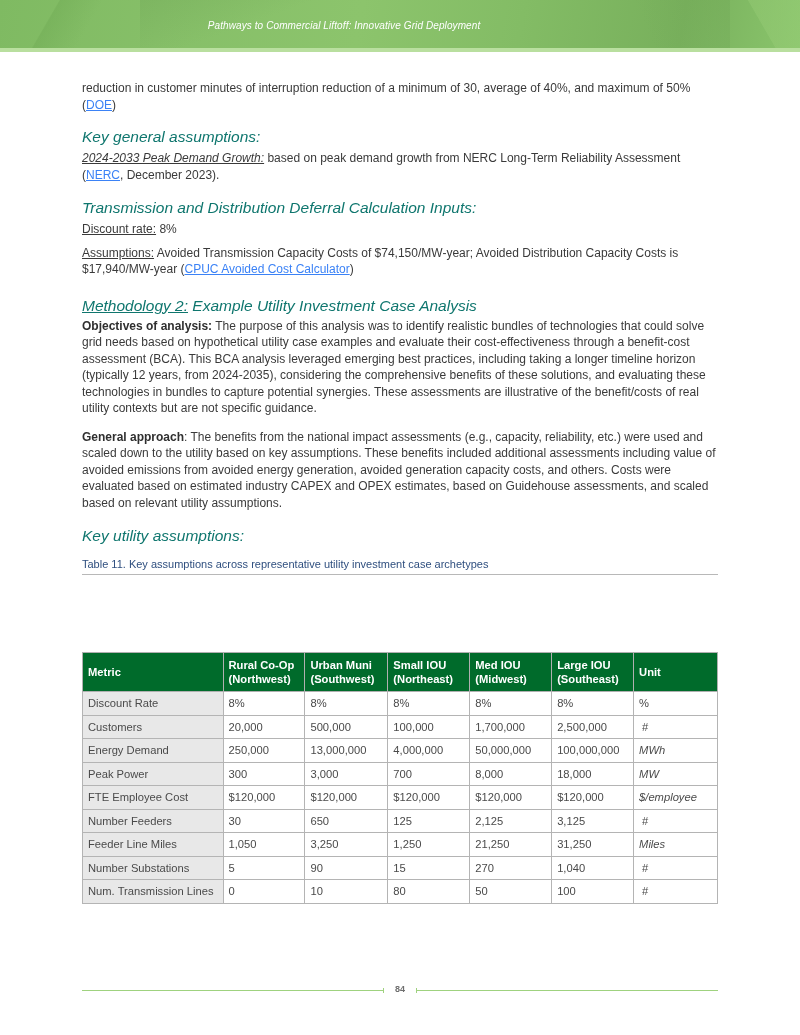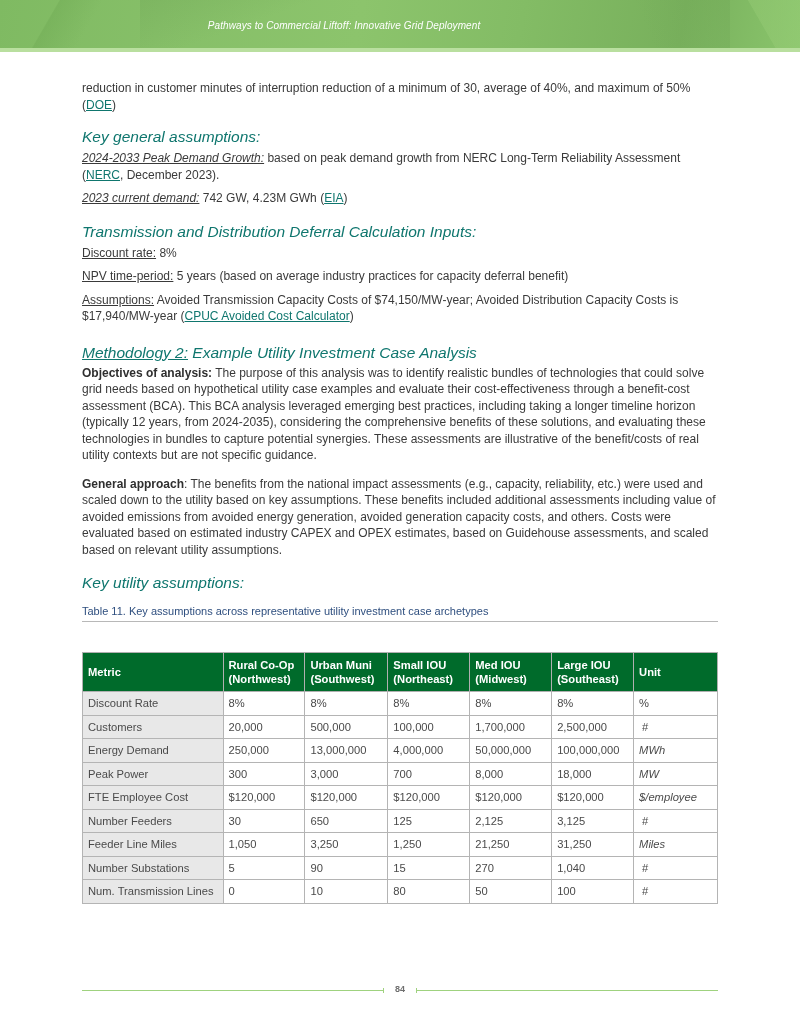--- a/index.html
+++ b/index.html
@@ -17,21 +17,21 @@
   .banner .f3 { left: 590px; width: 140px; background: linear-gradient(250deg, #6ea555 0%, transparent 60%); }
   .banner .f4 { left: 740px; width: 60px; background: linear-gradient(60deg, transparent 40%, #9cd07a 41%); }
   .banner-strip { position: absolute; left: 0; top: 48px; width: 800px; height: 4px; background: #b9df9f; }
   .banner-title {
     position: absolute; left: 0; top: 20px; width: 688px; text-align: center;
     font-style: italic; font-size: 10px; color: #ffffff; letter-spacing: 0.1px;
   }
 
   .content { position: absolute; left: 82px; top: 80px; width: 636px; font-size: 12px; line-height: 16.5px; color: #3a3a3a; }
   .p { margin: 0; }
-  a.link { color: #0f766e; text-decoration: underline; }
+  a.link { color: #3b82f6; text-decoration: underline; }
   .u { text-decoration: underline; }
   .ui { text-decoration: underline; font-style: italic; }
   .h { font-style: italic; color: #0f766e; font-size: 15.5px; line-height: 20px; }
   .h .u { text-decoration: underline; }
   b { color: #2f2f2f; }
 
   .tcap { font-size: 11px; color: #2f4f7f; line-height: 16px; padding-bottom: 2px; border-bottom: 1px solid #b8b8b8; }
 
   table.t { position: absolute; left: 82px; top: 652px; width: 636px; border-collapse: collapse; font-size: 11.2px; color: #4a4a4a; }
   table.t th { background: #006b2b; color: #ffffff; font-weight: bold; text-align: left; padding: 3px 5px; border: 1px solid #b0b0b0; height: 39px; line-height: 14px; font-size: 11.2px; }
@@ -61,30 +61,24 @@
 <div class="content">
 
   <p class="p" style="height:33px;">
     <span>reduction in customer minutes of interruption reduction of a minimum of 30, average of 40%, and maximum of 50% (</span><a class="link">DOE</a><span>)</span>
   </p>
 
   <div class="h" style="margin-top:14px;">Key general assumptions:</div>
   <p class="p" style="margin-top:3px;">
     <span class="ui">2024-2033 Peak Demand Growth:</span><span> based on peak demand growth from NERC Long-Term Reliability Assessment (</span><a class="link">NERC</a><span>, December 2023).</span>
   </p>
-  <p class="p" style="margin-top:7px;">
-    <span class="ui">2023 current demand:</span><span> 742 GW, 4.23M GWh (</span><a class="link">EIA</a><span>)</span>
-  </p>
 
   <div class="h" style="margin-top:15px;">Transmission and Distribution Deferral Calculation Inputs:</div>
   <p class="p" style="margin-top:3px;">
     <span class="u">Discount rate:</span><span> 8%</span>
-  </p>
-  <p class="p" style="margin-top:7px;">
-    <span class="u">NPV time-period:</span><span> 5 years (based on average industry practices for capacity deferral benefit)</span>
   </p>
   <p class="p" style="margin-top:7px;">
     <span class="u">Assumptions:</span><span> Avoided Transmission Capacity Costs of $74,150/MW-year; Avoided Distribution Capacity Costs is $17,940/MW-year (</span><a class="link">CPUC Avoided Cost Calculator</a><span>)</span>
   </p>
 
   <div class="h" style="margin-top:18px;">
     <span class="u">Methodology 2:</span><span> Example Utility Investment Case Analysis</span>
   </div>
   <p class="p" style="margin-top:2px;">
     <b>Objectives of analysis:</b><span> The purpose of this analysis was to identify realistic bundles of technologies that could solve grid needs based on hypothetical utility case examples and evaluate their cost-effectiveness through a benefit-cost assessment (BCA). This BCA analysis leveraged emerging best practices, including taking a longer timeline horizon (typically 12 years, from 2024-2035), considering the comprehensive benefits of these solutions, and evaluating these technologies in bundles to capture potential synergies. These assessments are illustrative of the benefit/costs of real utility contexts but are not specific guidance.</span>

